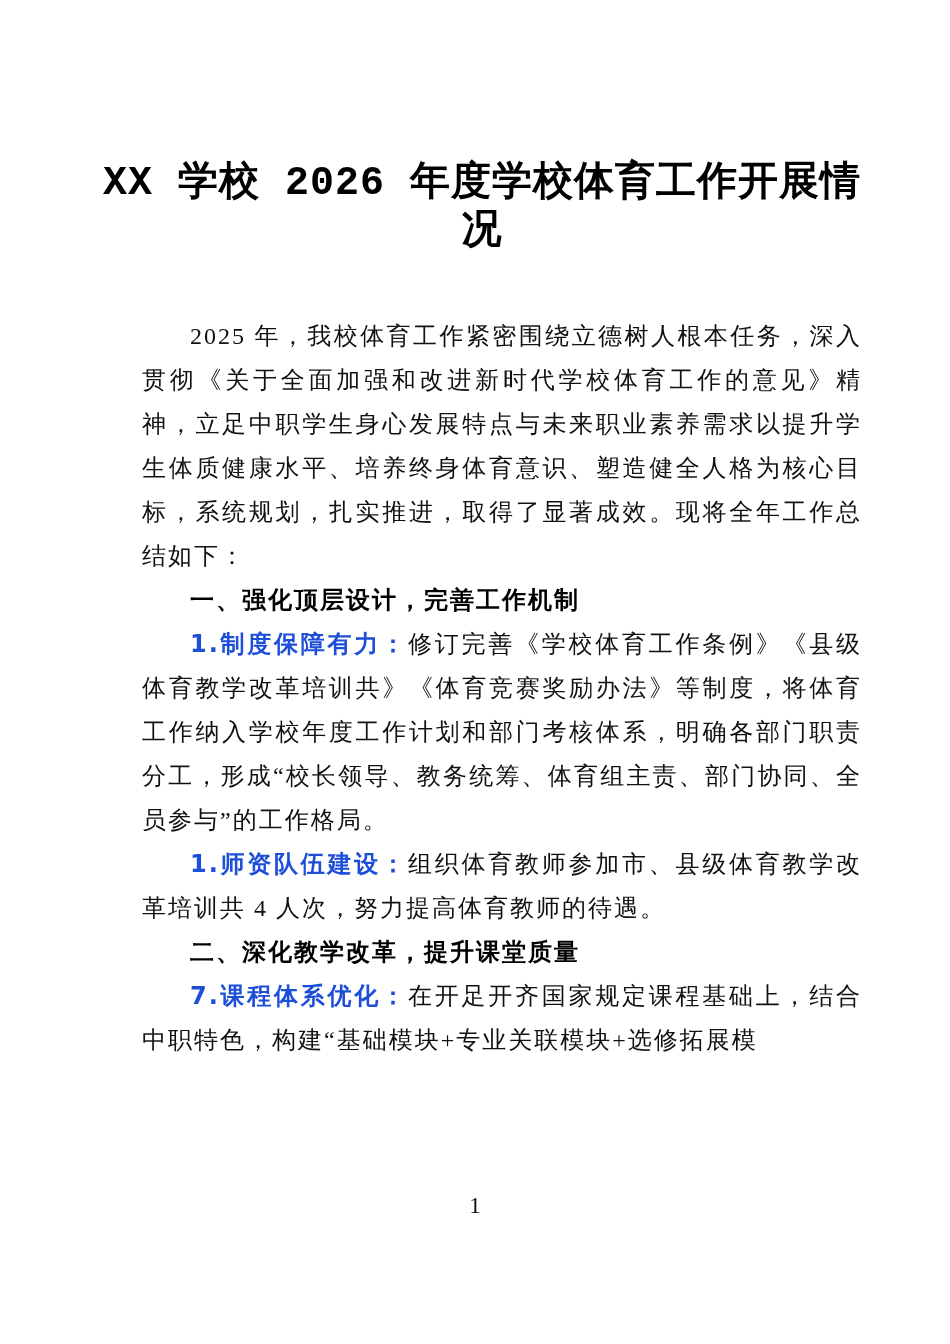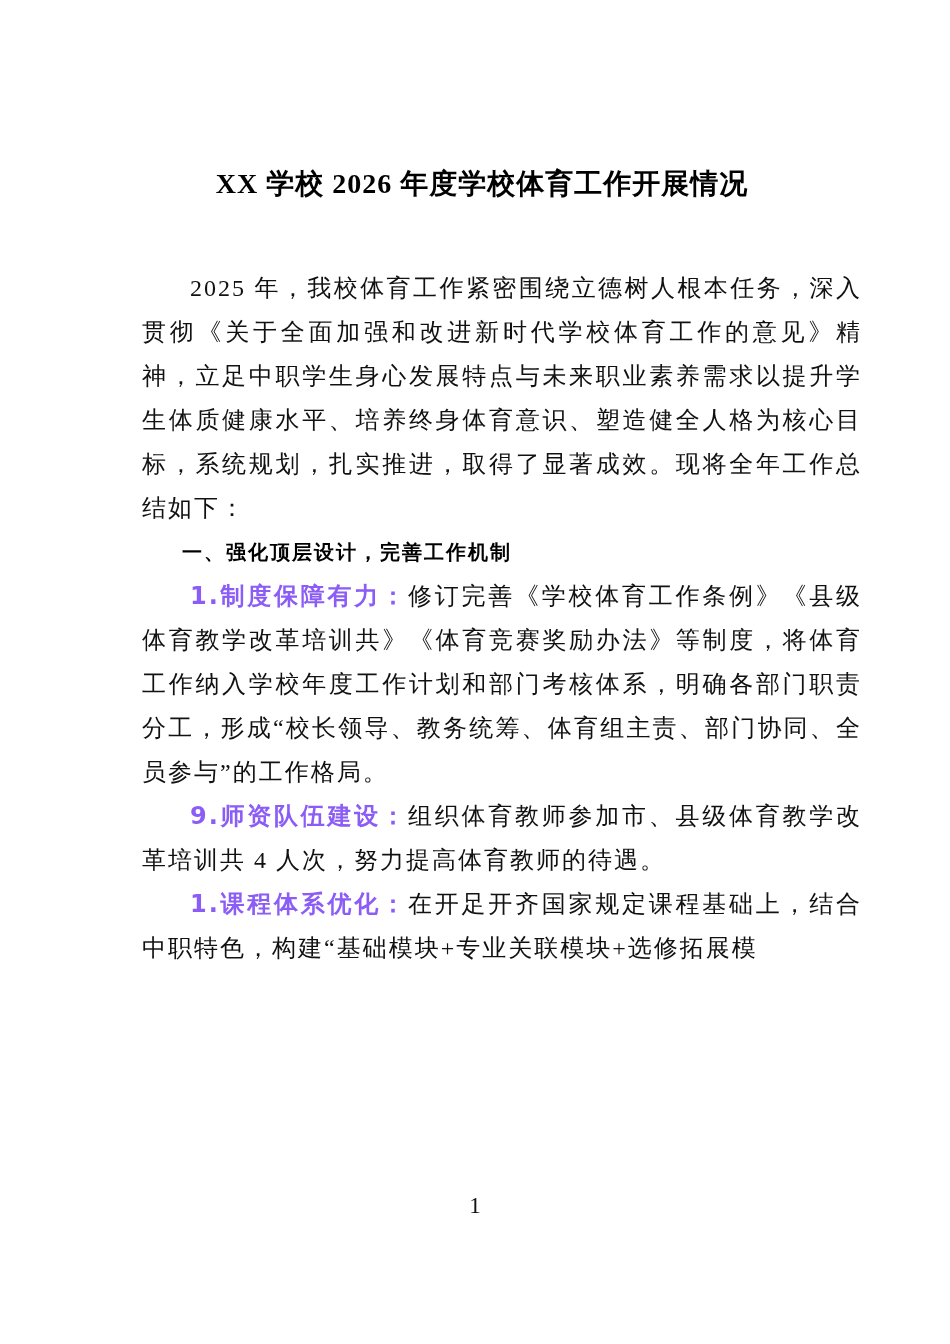--- a/index.html
+++ b/index.html
@@ -14,52 +14,52 @@
     background: #ffffff;
     overflow: hidden;
     color: #0a0a0a;
     font-family: "Liberation Serif", "DejaVu Serif", serif;
     box-sizing: border-box;
   }
   .doc-title {
     margin: 0;
     padding: 160px 70px 0 84px;
     text-align: center;
-    font-size: 28px;
+    font-size: 40px;
     line-height: 48px;
     font-weight: bold;
     letter-spacing: 1px;
-    font-family: Liberation Serif, serif;
+    font-family: Liberation Mono, monospace;
     color: #000000;
   }
   .doc-body {
     padding: 58px 88px 0 142px;
     font-size: 24px;
     line-height: 44px;
     letter-spacing: 2px;
     text-align: justify;
     color: #111111;
   }
   .para {
     margin: 0;
     text-indent: 2em;
   }
   .heading {
     margin: 0;
     text-indent: 2em;
-    font-size: 20px;
+    font-size: 24px;
     line-height: 44px;
     font-weight: bold;
     font-family: "DejaVu Sans", "Liberation Sans", sans-serif;
     color: #000000;
   }
   .lead {
     font-weight: bold;
     font-family: "DejaVu Sans", "Liberation Sans", sans-serif;
-    color: #8b5cf6;
+    color: #1d4ed8;
   }
   .page-number {
     position: absolute;
     left: 0;
     right: 0;
     top: 1188px;
     text-align: center;
     font-size: 23px;
     line-height: 36px;
     color: #111111;
@@ -74,22 +74,23 @@
 
   <div class="doc-body">
 
     <p class="para"><span>2025 年，我校体育工作紧密围绕立德树人根本任务，深入贯彻《关于全面加强和改进新时代学校体育工作的意见》精神，立足中职学生身心发展特点与未来职业素养需求以提升学生体质健康水平、培养终身体育意识、塑造健全人格为核心目标，系统规划，扎实推进，取得了显著成效。现将全年工作总结如下：</span></p>
 
     <h2 class="heading">一、强化顶层设计，完善工作机制</h2>
 
     <p class="para"><strong class="lead">1.制度保障有力：</strong><span>修订完善《学校体育工作条例》《县级体育教学改革培训共》《体育竞赛奖励办法》等制度，将体育工作纳入学校年度工作计划和部门考核体系，明确各部门职责分工，形成“校长领导、教务统筹、体育组主责、部门协同、全员参与”的工作格局。</span></p>
 
 
-    <p class="para"><strong class="lead">9.师资队伍建设：</strong><span>组织体育教师参加市、县级体育教学改革培训共 4 人次，努力提高体育教师的待遇。</span></p>
+    <p class="para"><strong class="lead">1.师资队伍建设：</strong><span>组织体育教师参加市、县级体育教学改革培训共 4 人次，努力提高体育教师的待遇。</span></p>
 
+    <h2 class="heading">二、深化教学改革，提升课堂质量</h2>
 
-    <p class="para"><strong class="lead">1.课程体系优化：</strong><span>在开足开齐国家规定课程基础上，结合中职特色，构建“基础模块+专业关联模块+选修拓展模</span></p>
+    <p class="para"><strong class="lead">7.课程体系优化：</strong><span>在开足开齐国家规定课程基础上，结合中职特色，构建“基础模块+专业关联模块+选修拓展模</span></p>
 
   </div>
 
   <div class="page-number">1</div>
 
 </div>
 
 </body></html>

